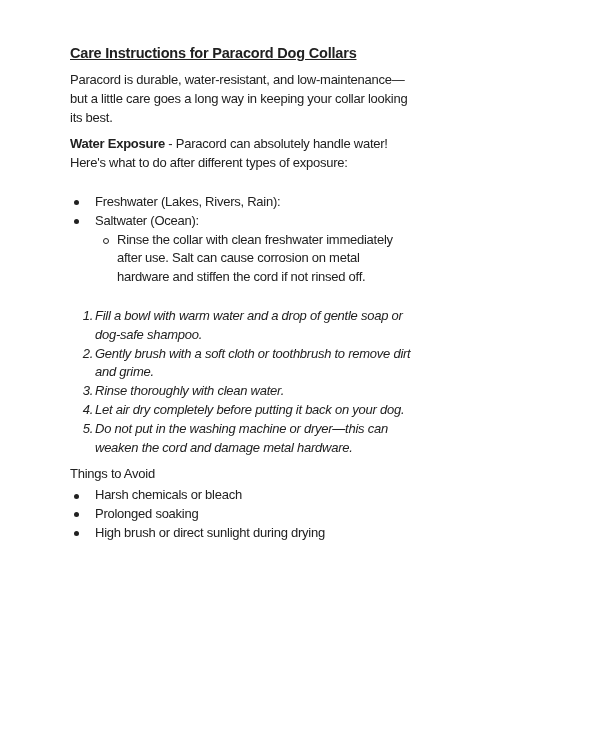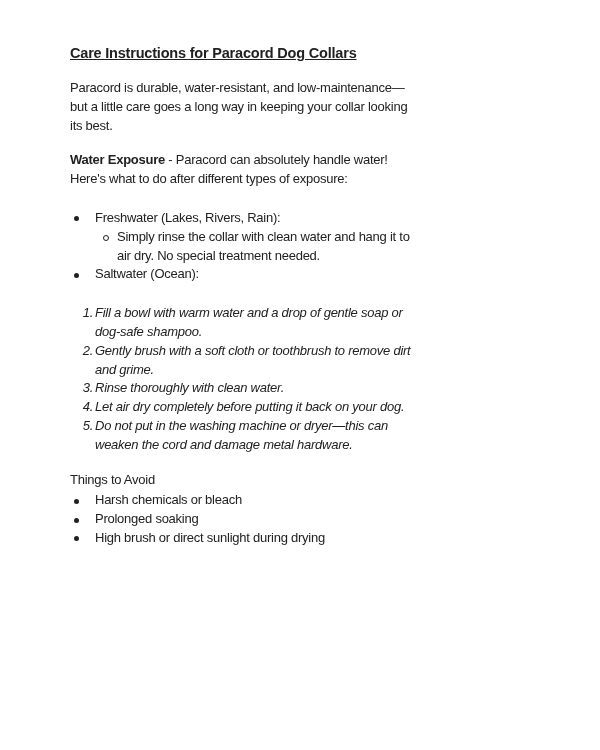--- a/index.html
+++ b/index.html
@@ -20,21 +20,21 @@
     letter-spacing: -0.25px;
   }
   .title {
     font-size: 14.5px;
     font-weight: 700;
     text-decoration: underline;
     margin: 0;
     letter-spacing: -0.2px;
     line-height: 19px;
   }
-  .doc p { margin: 16px 0 0 0; }
+  .doc p { margin: 8px 0 0 0; }
   .bold { font-weight: 700; }
   .heading-line { font-weight: 400; margin-top: 18px; }
 
   ul, ol { margin: 20px 0 0 0; padding: 0; list-style: none; }
 
   ul.l1 > li { position: relative; padding-left: 25px; }
   ul.l1 > li::before {
     content: "";
     position: absolute;
     left: 4px; top: 7.5px;
@@ -74,26 +74,26 @@
 
   <h1 class="title">Care Instructions for Paracord Dog Collars</h1>
 
   <p>Paracord is durable, water-resistant, and low-maintenance—but a little care goes a long way in keeping your collar looking its best.</p>
 
   <p><span class="bold">Water Exposure</span><span> - Paracord can absolutely handle water! Here's what to do after different types of exposure:</span></p>
 
   <ul class="l1">
     <li>
       <span>Freshwater (Lakes, Rivers, Rain):</span>
-      <ul class="l2">
-        <li><span>Simply rinse the collar with clean water and hang it to air dry. No special treatment needed.</span></li>
-      </ul>
     </li>
     <li>
       <span>Saltwater (Ocean):</span>
+      <ul class="l2">
+        <li><span>Rinse the collar with clean freshwater immediately after use. Salt can cause corrosion on metal hardware and stiffen the cord if not rinsed off.</span></li>
+      </ul>
     </li>
   </ul>
 
 
   <ol class="steps">
     <li><span>Fill a bowl with warm water and a drop of gentle soap or dog-safe shampoo.</span></li>
     <li><span>Gently brush with a soft cloth or toothbrush to remove dirt and grime.</span></li>
     <li><span>Rinse thoroughly with clean water.</span></li>
     <li><span>Let air dry completely before putting it back on your dog.</span></li>
     <li><span>Do not put in the washing machine or dryer—this can weaken the cord and damage metal hardware.</span></li>

